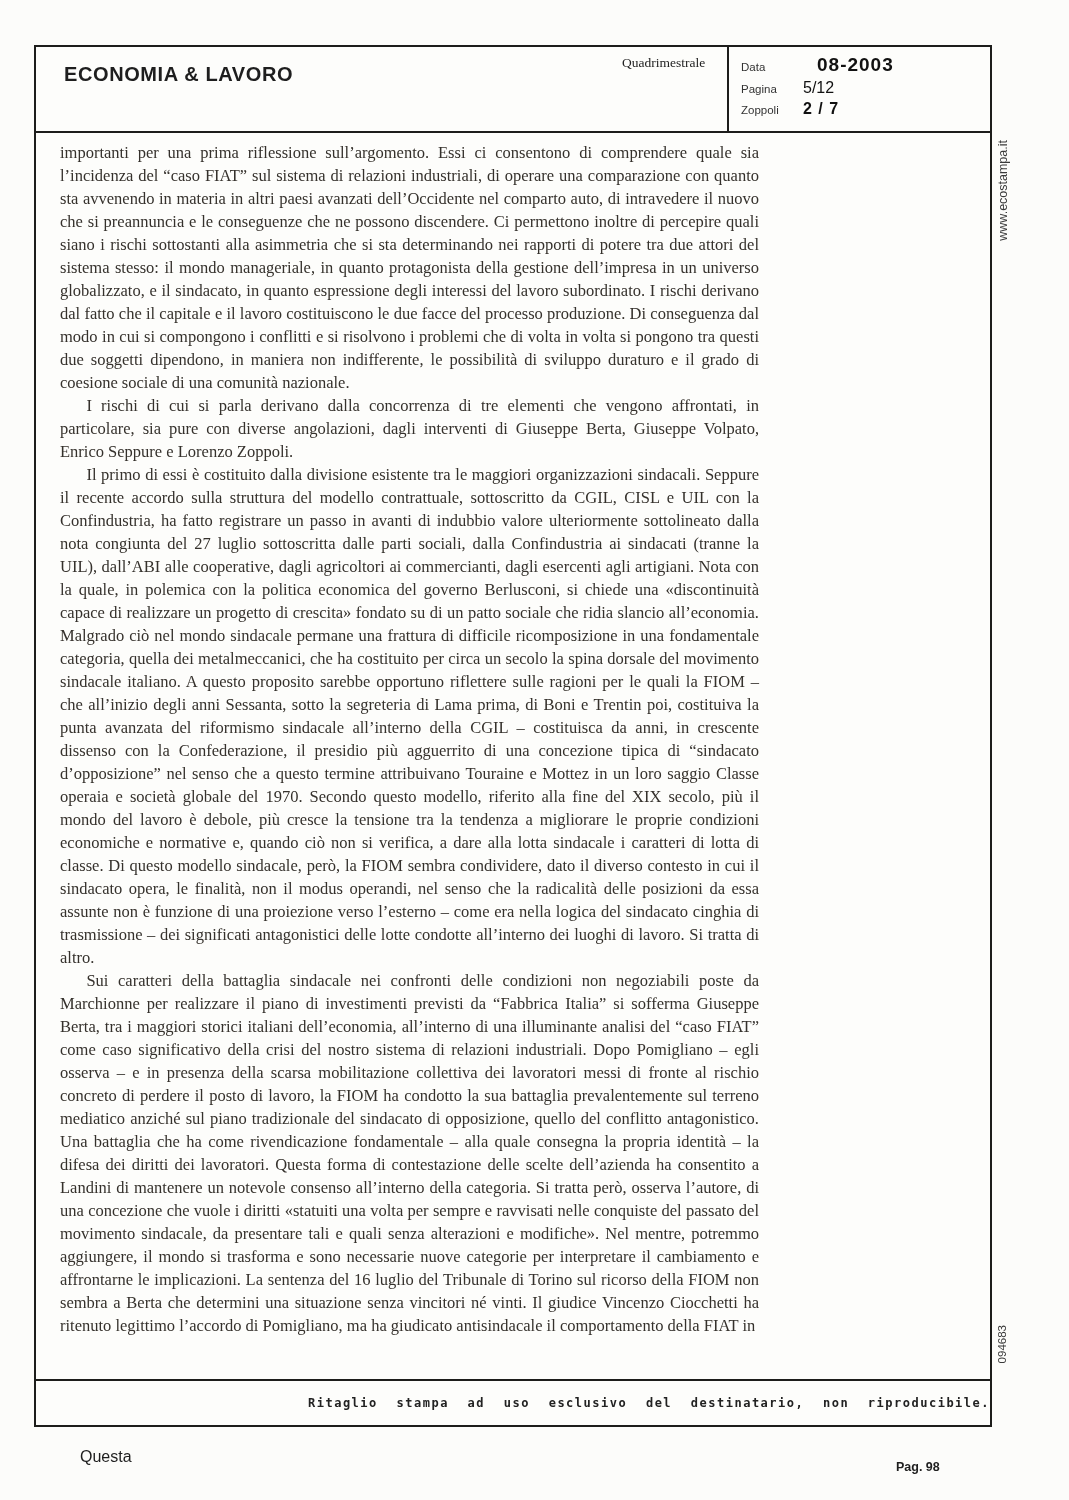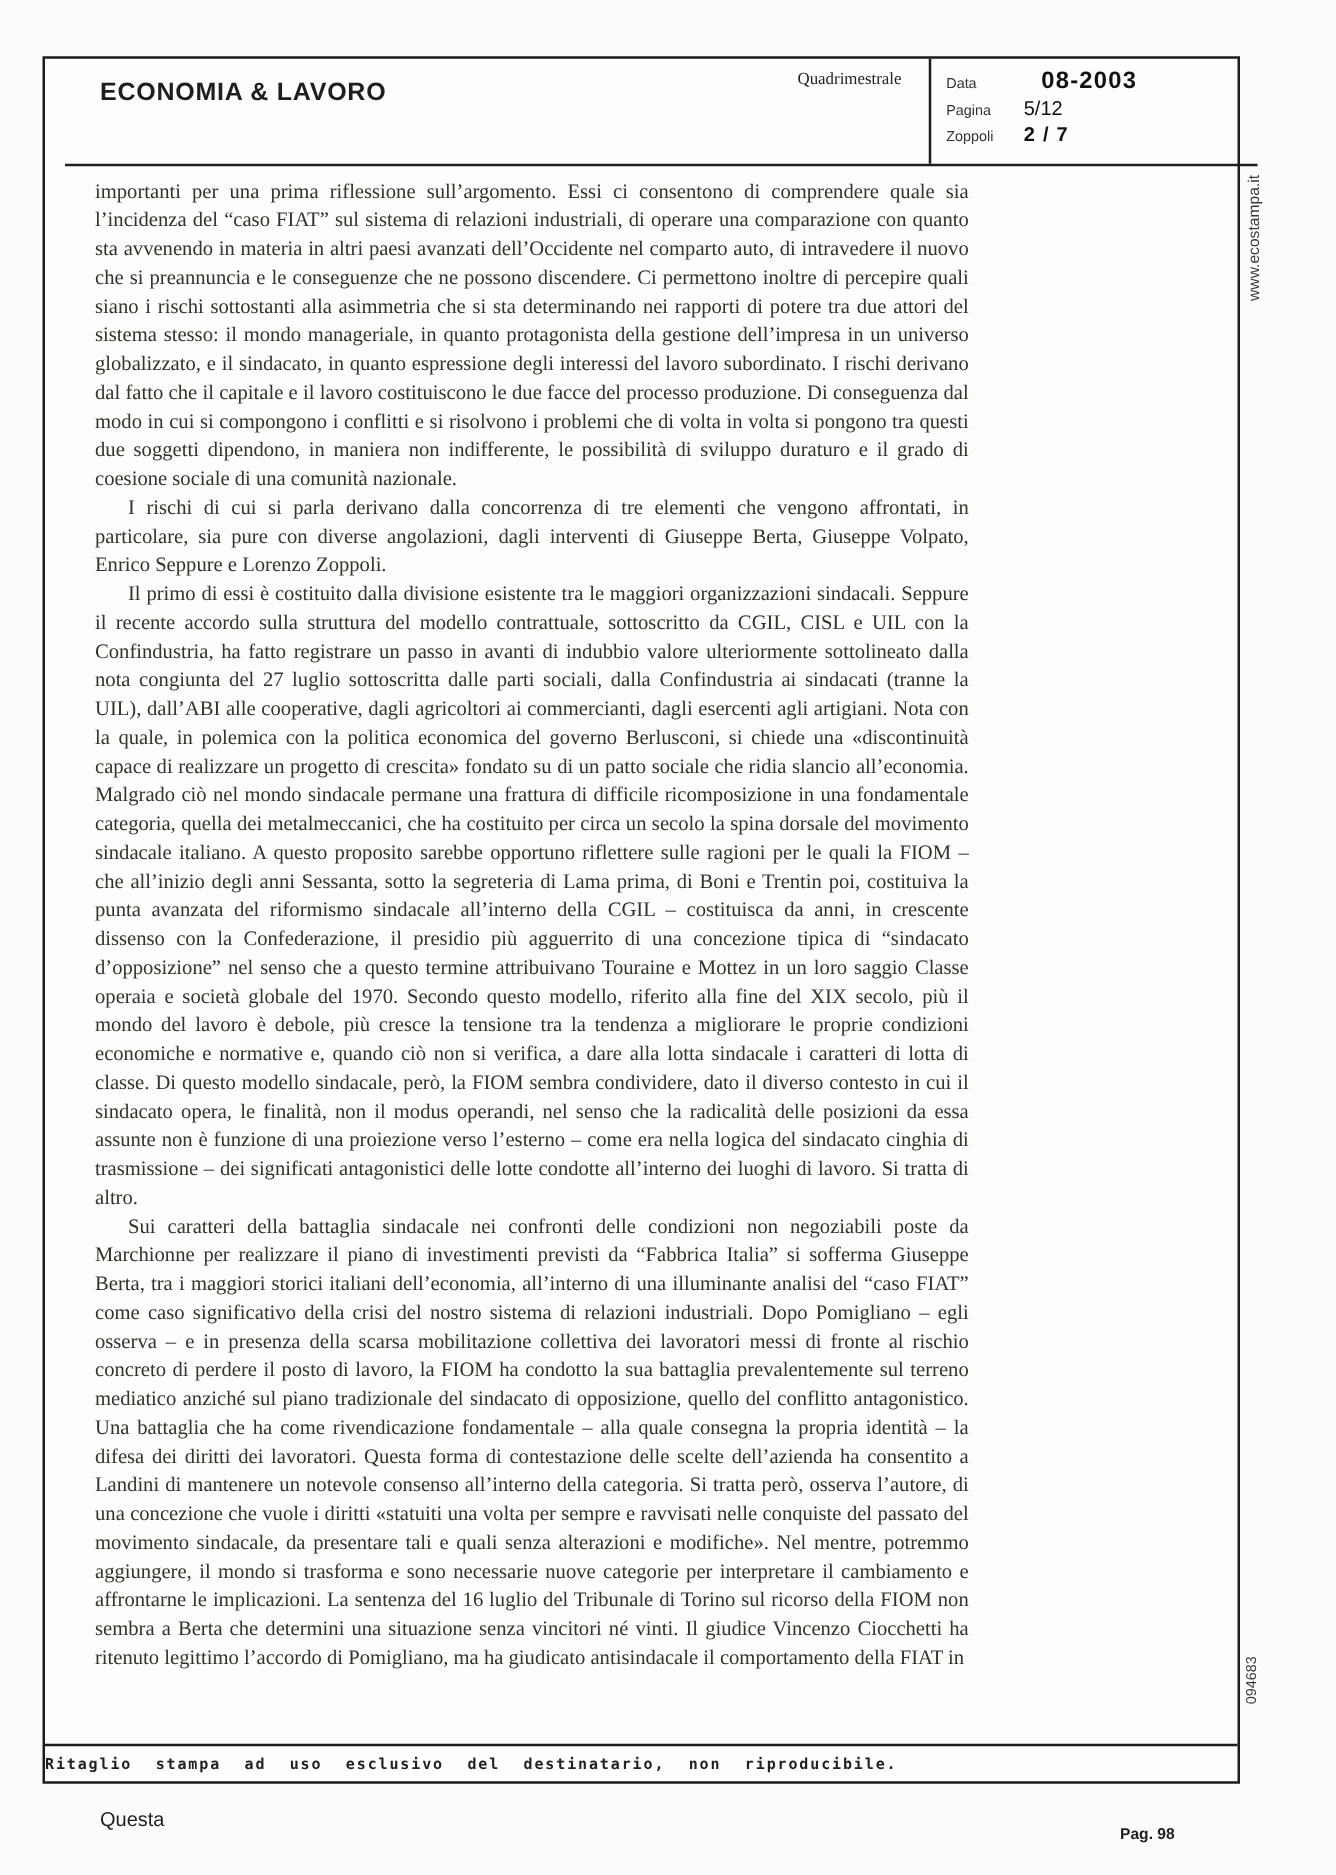--- a/index.html
+++ b/index.html
@@ -16,21 +16,21 @@
   .frame {
     position: absolute;
     left: 34px; top: 45px;
     width: 958px; height: 1382px;
     border: 2px solid #1d1d1b;
     background: #fdfdfb;
   }
   
   .header {
     position: absolute;
-    left: 16px; top: 0;
+    left: 0; top: 0;
     width: 100%; height: 86px;
     border-bottom: 2px solid #1d1d1b;
   }
   .masthead {
     position: absolute;
     left: 28px; top: 16px;
     font-family: "Liberation Sans", sans-serif;
     font-weight: bold;
     font-size: 20px;
     letter-spacing: 0.6px;
@@ -58,39 +58,39 @@
   .meta-row { display: flex; align-items: baseline; margin-bottom: 3px; }
   .meta-label { width: 62px; font-size: 11.5px; color: #333; }
   .meta-value { color: #111; }
   .meta-row:nth-child(1) .meta-value { font-size: 19px; font-weight: bold; letter-spacing: 1px; padding-left: 14px; }
   .meta-row:nth-child(2) .meta-value { font-size: 16px; font-weight: normal; text-align: right; }
   .meta-row:nth-child(3) .meta-value { font-size: 16px; font-weight: bold; letter-spacing: 1px; }
   
   .body {
     position: absolute;
     left: 0; top: 86px; right: 0; bottom: 30px;
-    padding: 8px 0 0 40px;
+    padding: 8px 0 0 24px;
     overflow: hidden;
   }
   .body p {
     margin: 0;
     width: 699px;
     font-size: 16.5px;
     line-height: 23px;
     text-align: justify;
     color: #35312c;
   }
   .body p:not(:first-child) { text-indent: 1.6em; }
   
   .notice-bar {
     position: absolute;
     left: 0; bottom: 0;
-    width: 100%; height: 30px;
+    width: 100%; height: 46px;
     border-top: 2px solid #1d1d1b;
-    display: flex; align-items: center; justify-content: flex-start;
+    display: flex; align-items: center; justify-content: flex-end;
   }
   .notice-text {
     font-family: "DejaVu Sans Mono", monospace;
     font-weight: bold;
     font-size: 12px;
     letter-spacing: 1.5px;
     word-spacing: 10px;
     color: #222;
   }
   

